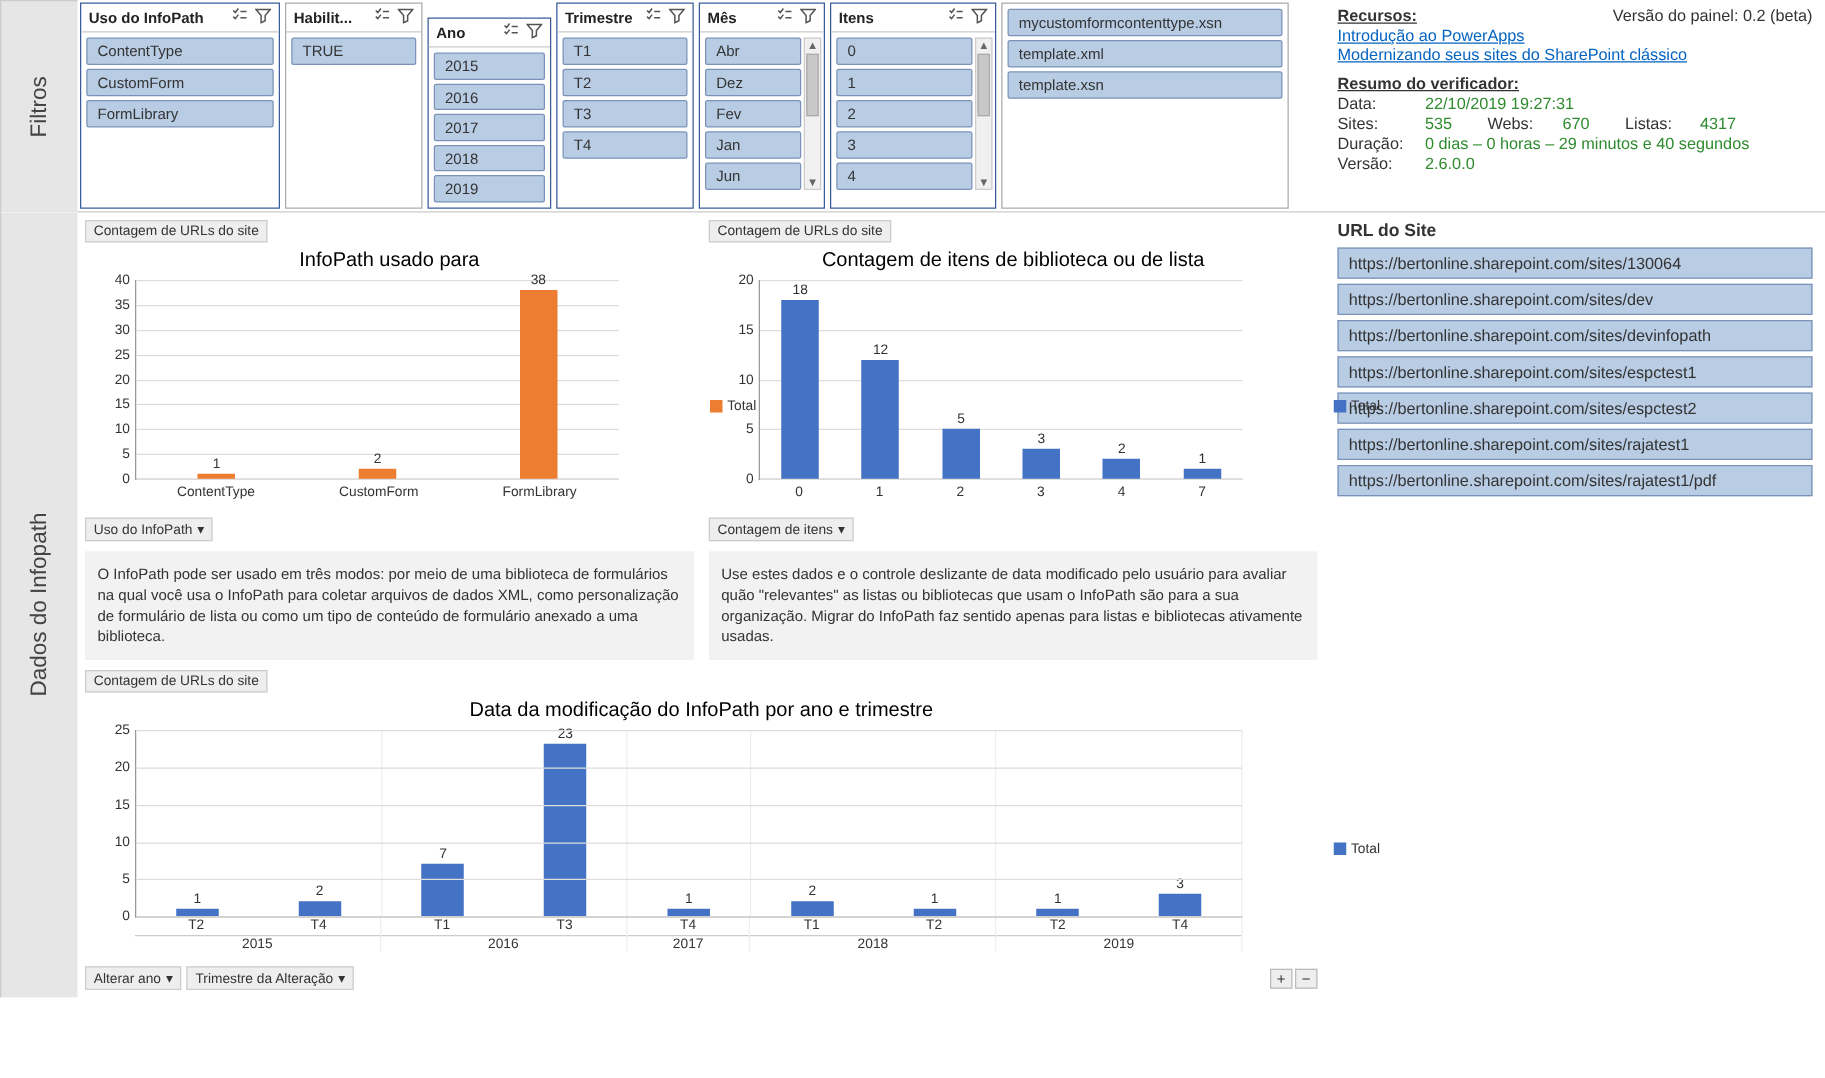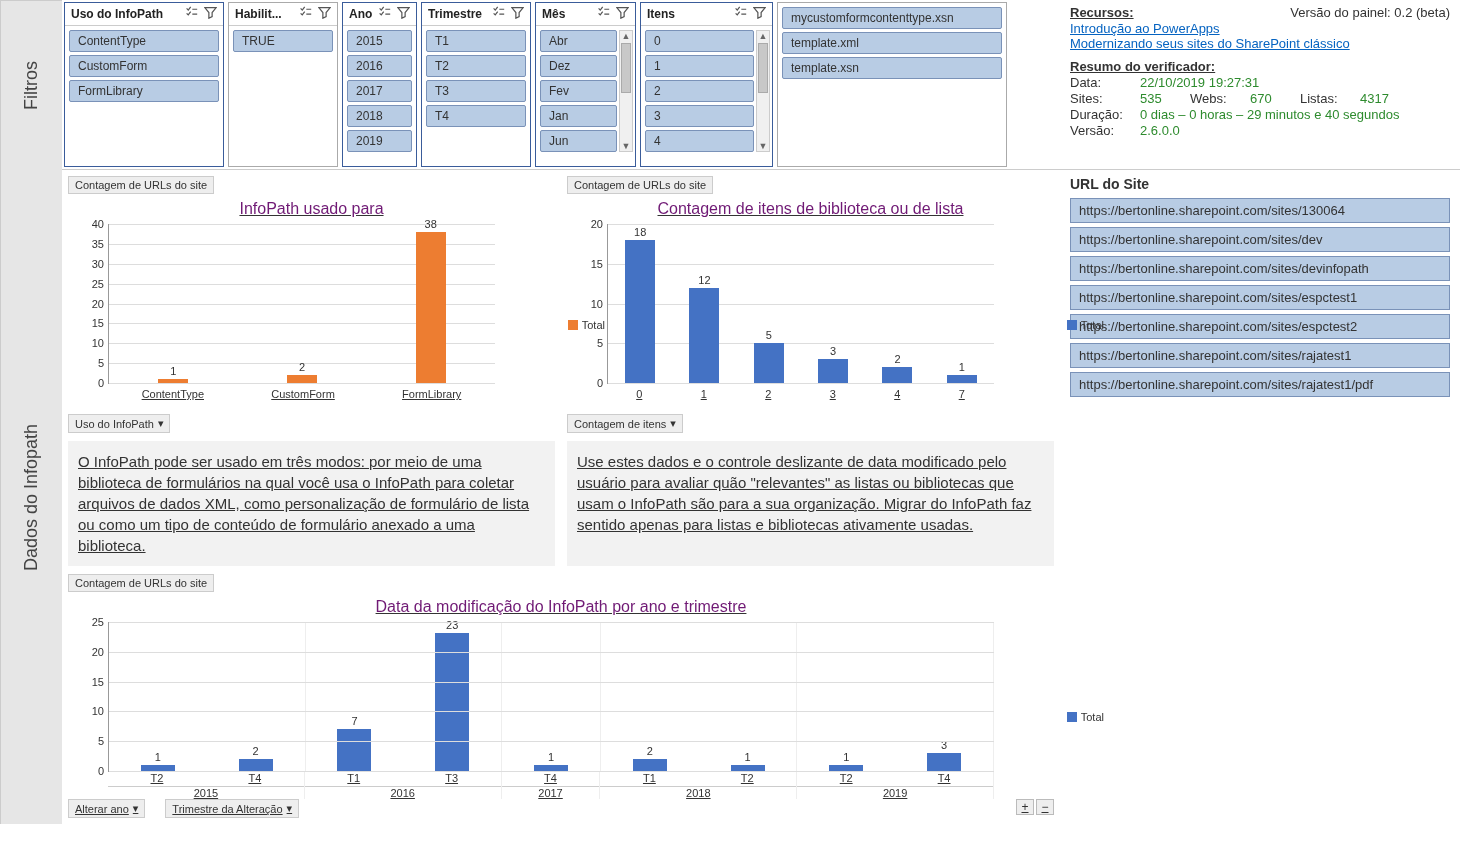--- a/index.html
+++ b/index.html
@@ -17,50 +17,50 @@
   .slicer-body.scroll { padding-right: 18px; }
   .slicer-item { background: #b8cce4; border: 1px solid #7a92b8; padding: 3px 8px; border-radius: 2px; cursor: pointer; white-space: nowrap; overflow: hidden; text-overflow: ellipsis; }
   .slicer-scroll { position: absolute; right: 2px; top: 4px; bottom: 4px; width: 14px; background: #f0f0f0; border: 1px solid #ccc; display: flex; flex-direction: column; align-items: center; }
   .slicer-scroll .arrow { font-size: 9px; color: #666; cursor: pointer; }
   .slicer-scroll .thumb { flex: 0 0 50px; width: 10px; background: #c8c8c8; margin: 2px 0; border: 1px solid #aaa; }
   .side-right { grid-column: 3; grid-row: 1; padding: 4px 10px; font-size: 13px; border-bottom: 1px solid #ccc; }
   .side-right a { color: #0563c1; text-decoration: underline; cursor: pointer; }
   .side-right .line { display: flex; gap: 10px; margin: 1px 0; }
   .side-right .green { color: #2e8b2e; }
   .side-right .hdr { font-weight: bold; text-decoration: underline; }
-  .main { grid-column: 2; grid-row: 2; padding: 6px; display: flex; flex-direction: column; gap: 8px; text-decoration: underline; }
+  .main { grid-column: 2; grid-row: 2; padding: 6px; display: flex; flex-direction: column; gap: 8px; }
   .row2 { display: grid; grid-template-columns: 1fr 1fr; gap: 12px; }
   .chart-label { background: #eee; border: 1px solid #ccc; padding: 2px 6px; display: inline-block; font-size: 11px; }
-  .chart-title { text-align: center; font-size: 16px; color: #701a75; margin: 6px 0; }
+  .chart-title { text-align: center; font-size: 16px; color: #000000; margin: 6px 0; }
   .chart-area { position: relative; height: 190px; padding-left: 40px; }
   .chart-plot { position: relative; height: 160px; border-left: 1px solid #999; border-bottom: 1px solid #999; }
   .grid-line { position: absolute; left: 0; right: 0; border-top: 1px solid #ddd; }
   .y-label { position: absolute; left: -30px; width: 25px; text-align: right; font-size: 11px; transform: translateY(-50%); }
   .bars { position: absolute; left: 0; right: 0; bottom: 0; top: 0; display: flex; justify-content: space-around; align-items: flex-end; }
   .bar-wrap { display: flex; flex-direction: column; align-items: center; }
   .bar { width: 30px; }
   .bar.orange { background: #ed7d31; }
   .bar.blue { background: #4472c4; }
   .bar-val { font-size: 11px; margin-bottom: 2px; }
   .x-labels { display: flex; justify-content: space-around; font-size: 11px; margin-top: 4px; }
   .legend { position: absolute; right: -50px; top: 50%; font-size: 11px; display: flex; align-items: center; gap: 4px; }
   .legend .sw { width: 10px; height: 10px; display: inline-block; }
   .dropdown-btn { background: #eee; border: 1px solid #ccc; padding: 2px 6px; font-size: 11px; display: inline-flex; align-items: center; gap: 4px; cursor: pointer; }
-  .desc { background: #f2f2f2; padding: 10px; font-size: 15px; line-height: 1.4; }
+  .desc { background: #f2f2f2; padding: 10px; font-size: 12px; line-height: 1.4; }
   .url-panel { grid-column: 3; grid-row: 2; padding: 6px 10px; }
   .url-head { font-weight: bold; font-size: 14px; margin-bottom: 6px; }
   .url-item { background: #b8cce4; border: 1px solid #7a92b8; padding: 4px 8px; margin-bottom: 4px; cursor: pointer; font-size: 13px; }
   .chart3-plot { height: 150px; position: relative; border-left: 1px solid #999; border-bottom: 1px solid #999; }
   .chart3-groups { position: absolute; inset: 0; display: flex; }
   .group { flex: 1; display: flex; justify-content: space-around; align-items: flex-end; border-right: 1px solid #eee; }
   .x-multi { display: flex; }
   .x-group { flex: 1; text-align: center; border-right: 1px solid #eee; }
   .x-group-quarters { display: flex; justify-content: space-around; font-size: 11px; }
   .x-group-year { font-size: 11px; margin-top: 2px; border-top: 1px solid #ccc; }
-  .bl-row { display: flex; gap: 20px; margin-top: 0; }
+  .bl-row { display: flex; gap: 4px; margin-top: 12px; align-items: center; }
   .pm-btns { display: flex; gap: 2px; margin-left: auto; }
   .pm { width: 18px; height: 16px; background: #eee; border: 1px solid #bbb; text-align: center; line-height: 14px; font-size: 12px; cursor: pointer; }
   svg.icon { width: 13px; height: 13px; stroke: #555; stroke-width: 1.5; fill: none; cursor: pointer; }
 </style>
 </head>
 <body>
 
 <div class="root">
 
   <div class="side-label top">Filtros</div>
@@ -94,21 +94,21 @@
               </svg></span>
             <span><svg class="icon" viewBox="0 0 16 16">
                 <path d="M1 2h14l-5 6v5l-4 2v-7z"></path>
               </svg></span>
           </span>
         </div>
         <div class="slicer-body">
           <div class="slicer-item">TRUE</div>
         </div>
       </div>
-      <div class="slicer" style="width: 75px;">
+      <div class="slicer" style="width: 99px; margin-top: 12px;">
         <div class="slicer-head">
           <span>Ano</span>
           <span class="icons">
             <span><svg class="icon" viewBox="0 0 16 16">
                 <path d="M2 3l2 2 3-4M2 9l2 2 3-4M9 4h6M9 10h6"></path>
               </svg></span>
             <span><svg class="icon" viewBox="0 0 16 16">
                 <path d="M1 2h14l-5 6v5l-4 2v-7z"></path>
               </svg></span>
           </span>

